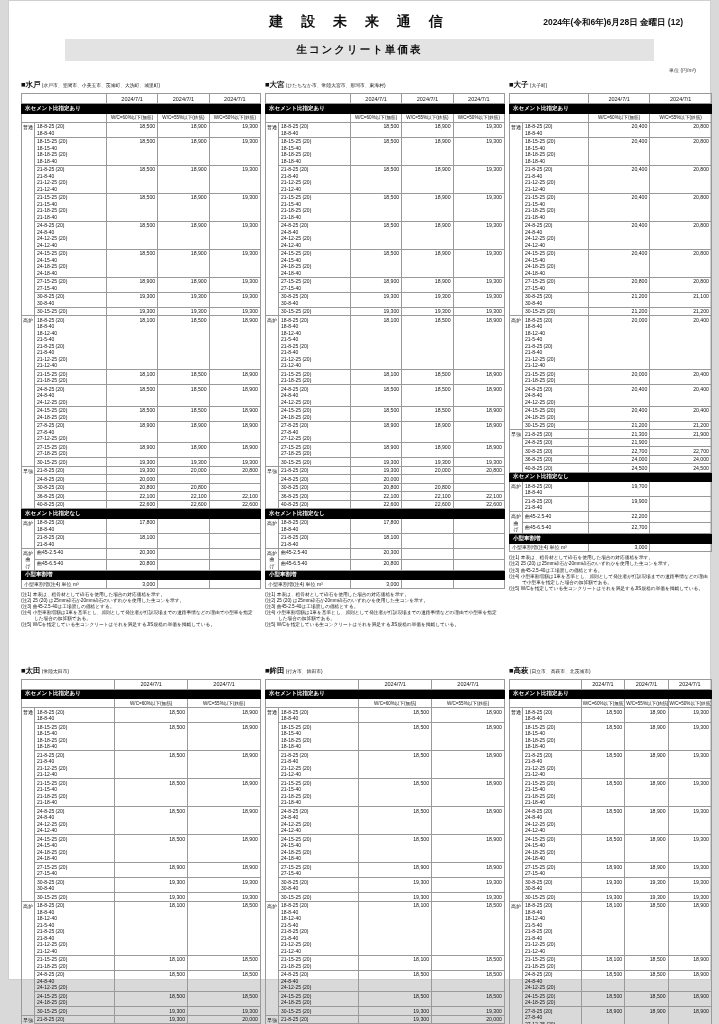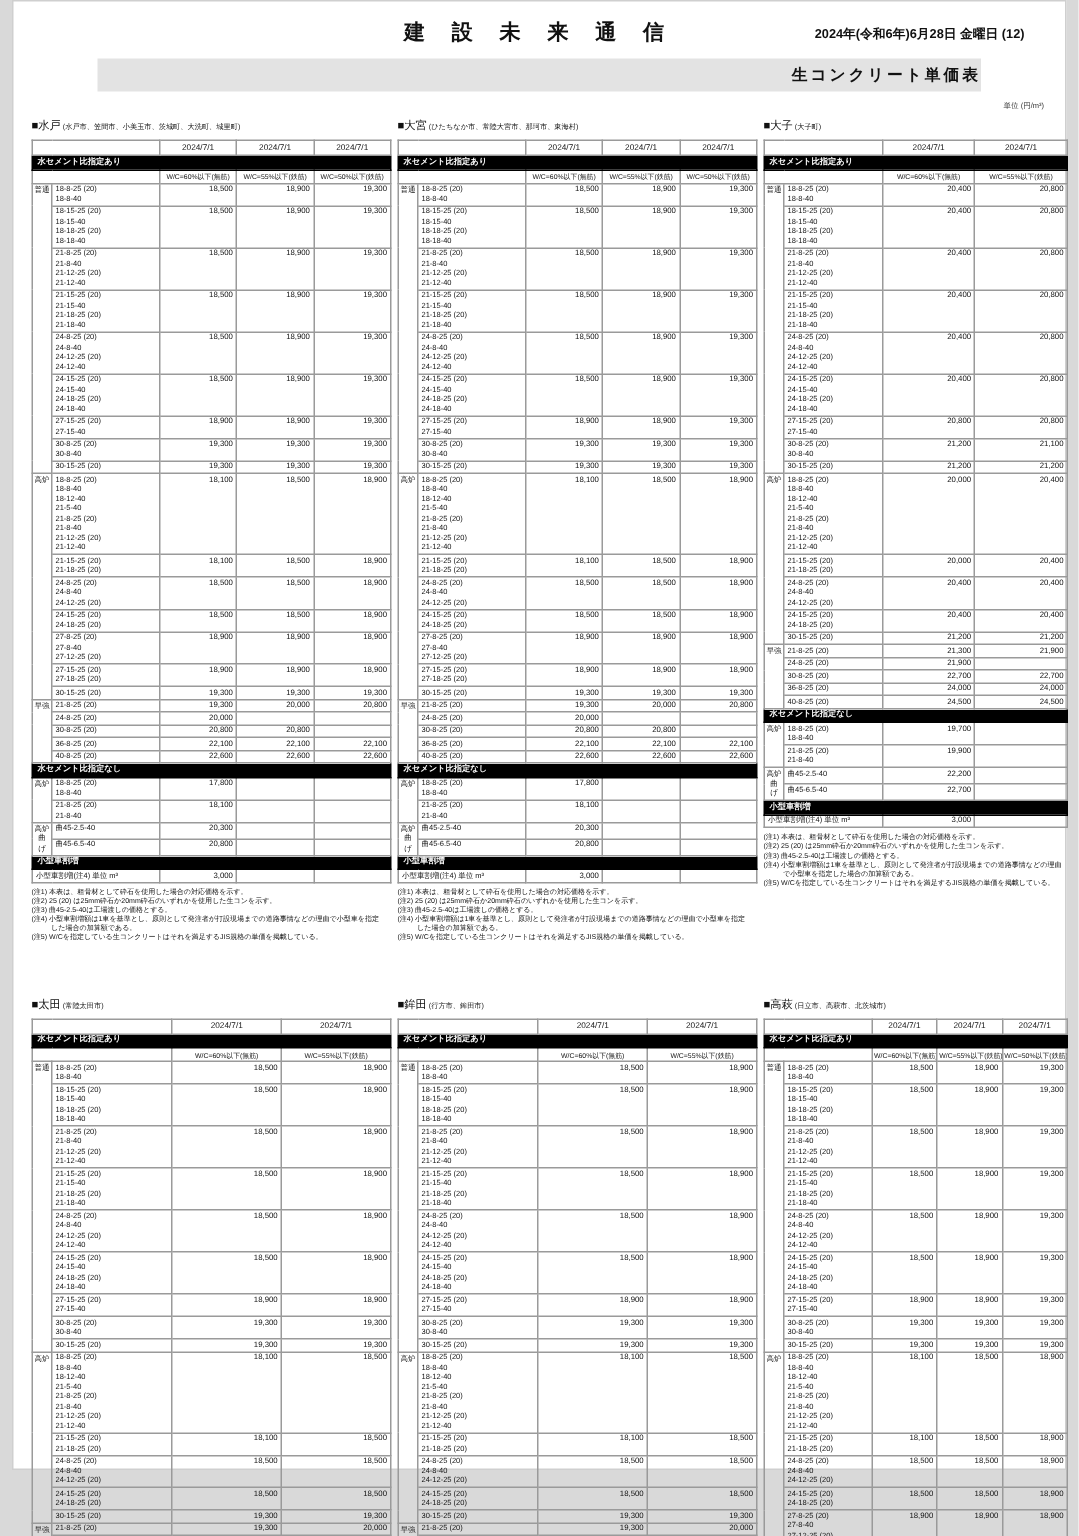--- a/index.html
+++ b/index.html
@@ -2,26 +2,26 @@
 <html><head>
 <meta charset="utf-8">
 <style>
   *{box-sizing:border-box;margin:0;padding:0}
   html,body{width:719px;height:1024px;overflow:hidden}
   body{background:#d9d9d9;font-family:"Liberation Sans","DejaVu Sans",sans-serif;color:#111;position:relative}
   .page{position:absolute;left:8px;top:0;width:703px;height:980px;background:#ffffff;border:1px solid #cfcfcf}
   .hdr{position:relative;height:34px}
   .np-title{position:absolute;left:0;right:0;top:12px;text-align:center;font-size:14px;font-weight:bold;letter-spacing:7px}
   .issue-date{position:absolute;right:27px;top:16px;font-size:8.5px;font-weight:bold}
-  .title-bar{margin:4px 56px 0 56px;background:#e3e3e3;text-align:right;font-size:10.5px;font-weight:bold;padding:4px 0;letter-spacing:2px}
+  .title-bar{margin:4px 56px 0 56px;background:#e3e3e3;text-align:center;font-size:10.5px;font-weight:bold;padding:4px 0;letter-spacing:2px}
   .unit{position:absolute;right:14px;top:66px;font-size:5px;color:#333}
   .bands{padding:12px 0 0 12px}
   .band{display:grid;grid-template-columns:240px 240px 203px;column-gap:4px;margin-bottom:30px;align-items:start}
   .ttl{margin-bottom:2px;white-space:nowrap}
-  .tname{font-size:7.5px;font-weight:normal}
+  .tname{font-size:7.5px;font-weight:bold}
   .tareas{font-size:4.8px}
   table.pt{border-collapse:collapse;width:100%;table-layout:fixed}
   .pt td{border:0.5px solid #9a9a9a;font-size:5px;line-height:6.5px;vertical-align:top;padding:0.5px 1px;overflow:hidden}
   .pt td.dt{text-align:center;font-size:5.5px;line-height:8px;vertical-align:middle}
   .pt td.bar{background:#000;color:#fff;font-weight:bold;font-size:5.5px;line-height:7.5px;border-color:#000;padding-left:3px}
   .pt td.wch{text-align:center;font-size:4.6px;line-height:7px;white-space:nowrap}
   .pt td.typ{text-align:center;padding-top:1px;word-break:break-all;font-size:5px}
   .pt td.spec{padding-left:2px;white-space:nowrap}
   .pt td.val{text-align:right;padding-right:2px;font-size:5.2px}
   .notes{margin-top:3px;font-size:4.7px;line-height:5.8px;color:#111;padding-right:4px}

